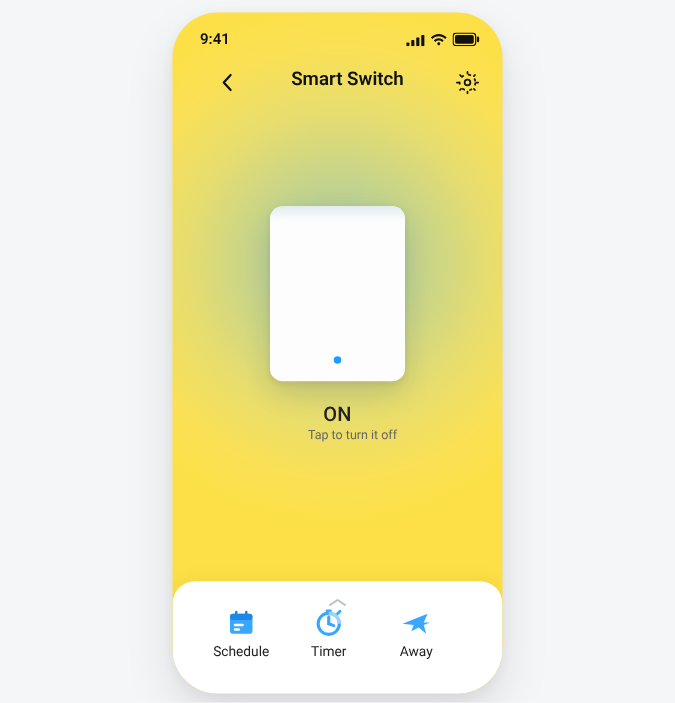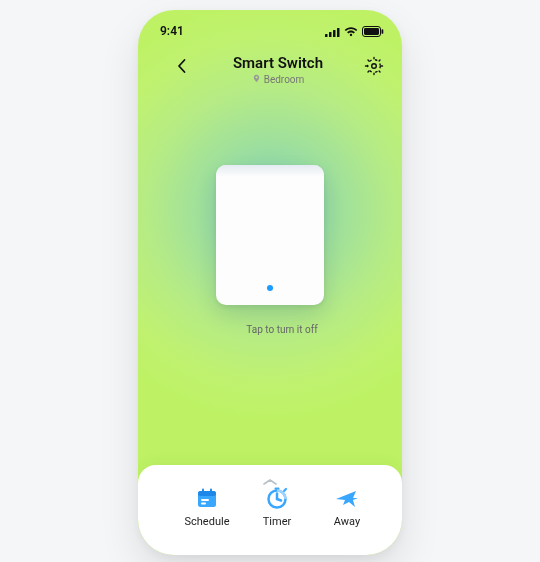--- a/index.html
+++ b/index.html
@@ -1,19 +1,19 @@
 <!DOCTYPE html>
 <html><head>
 <meta charset="utf-8">
 <style>
   html,body{margin:0;padding:0;background:#f4f6f8;font-family:-apple-system,BlinkMacSystemFont,"Segoe UI",Roboto,Helvetica,Arial,sans-serif;}
   .stage{width:540px;height:562px;position:relative;background:#f4f6f8;}
   .phone{
     position:absolute;left:138px;top:10px;width:264px;height:545px;
-    background:#bef264;border-radius:36px;box-shadow:0 18px 40px rgba(0,0,0,0.10),0 3px 10px rgba(0,0,0,0.05);
+    background:#fde047;border-radius:36px;box-shadow:0 18px 40px rgba(0,0,0,0.10),0 3px 10px rgba(0,0,0,0.05);
     overflow:hidden;
   }
   .glow-area{
     position:absolute;left:0;top:0;right:0;bottom:90px;
     background:
       radial-gradient(circle at 50% 44%, rgba(70,170,255,0.55) 0%, rgba(100,190,255,0.38) 22%, rgba(150,210,255,0.22) 42%, rgba(210,235,255,0.08) 60%, rgba(255,255,255,0) 74%);
   }
   
   .sbar{position:absolute;top:14px;left:0;right:0;height:18px;}
   .sbar .time{position:absolute;left:22px;top:0;font-size:12px;font-weight:600;color:#111;}
@@ -38,21 +38,21 @@
   .state{position:absolute;top:312px;left:0;right:0;text-align:center;}
   .state .on{font-size:16px;font-weight:500;color:#222;letter-spacing:.2px;}
   .state .hint{font-size:10px;color:#666;margin-top:2px;padding-left:24px;}
   
   .bbar{
     position:absolute;left:0;right:0;bottom:0;height:90px;background:#fff;
     border-top-left-radius:18px;border-top-right-radius:18px;
     box-shadow:0 -4px 14px rgba(0,0,0,0.04);
   }
   .bbar .chev{position:absolute;left:50%;top:6px;width:16px;height:8px;margin-left:-8px;color:#b8c0c8;}
-  .bbar .row{position:absolute;top:20px;left:0;right:0;display:flex;justify-content:flex-end;padding:0 20px;}
+  .bbar .row{position:absolute;top:20px;left:0;right:0;display:flex;justify-content:flex-start;padding:0 20px;}
   .bbar .item{display:flex;flex-direction:column;align-items:center;gap:4px;width:70px;}
   .bbar .item .lbl{font-size:11px;color:#222;}
   .bbar .item svg{display:block;}
 </style>
 </head>
 <body>
 
 <div class="stage">
   <div class="phone">
     <div class="glow-area"></div>
@@ -92,36 +92,29 @@
           </svg>
       </div>
       <div class="gear">
         <svg width="20" height="20" viewBox="0 0 20 20">
             <circle cx="10" cy="10" r="2.3" fill="none" stroke="#111" stroke-width="1.4"></circle>
             <path d="M10 2.8v-1.3M10 18.5v-1.3M17.2 10h1.3M1.5 10h1.3M15.1 4.9l.9-.9M4 16l.9-.9M15.1 15.1l.9.9M4 4l.9.9" stroke="#111" stroke-width="1.4" stroke-linecap="round"></path>
             <circle cx="10" cy="10" r="6.3" fill="none" stroke="#111" stroke-width="1.4" stroke-dasharray="2.4 3.6"></circle>
           </svg>
       </div>
       <div class="title">Smart Switch</div>
-      <div class="subtitle">
-        <span>
-          <svg width="9" height="9" viewBox="0 0 9 9">
-              <path d="M4.5.8C3 .8 1.8 2 1.8 3.5c0 2 2.7 4.7 2.7 4.7s2.7-2.7 2.7-4.7C7.2 2 6 .8 4.5.8zm0 3.6c-.6 0-1.1-.5-1.1-1.1s.5-1.1 1.1-1.1 1.1.5 1.1 1.1-.5 1.1-1.1 1.1z" fill="#999"></path>
-            </svg>
-        </span>
-        <span>Bedroom</span>
-      </div>
     </div>
 
     <div class="switch">
       <div class="edge"></div>
       <div class="dot"></div>
     </div>
 
     <div class="state">
+      <div class="on">ON</div>
       <div class="hint">Tap to turn it off</div>
     </div>
 
     <div class="bbar">
       <div class="chev">
         <svg width="16" height="8" viewBox="0 0 16 8">
             <polyline points="2,6 8,2 14,6" fill="none" stroke="#b8c0c8" stroke-width="1.6" stroke-linecap="round" stroke-linejoin="round"></polyline>
           </svg>
       </div>
       <div class="row">

